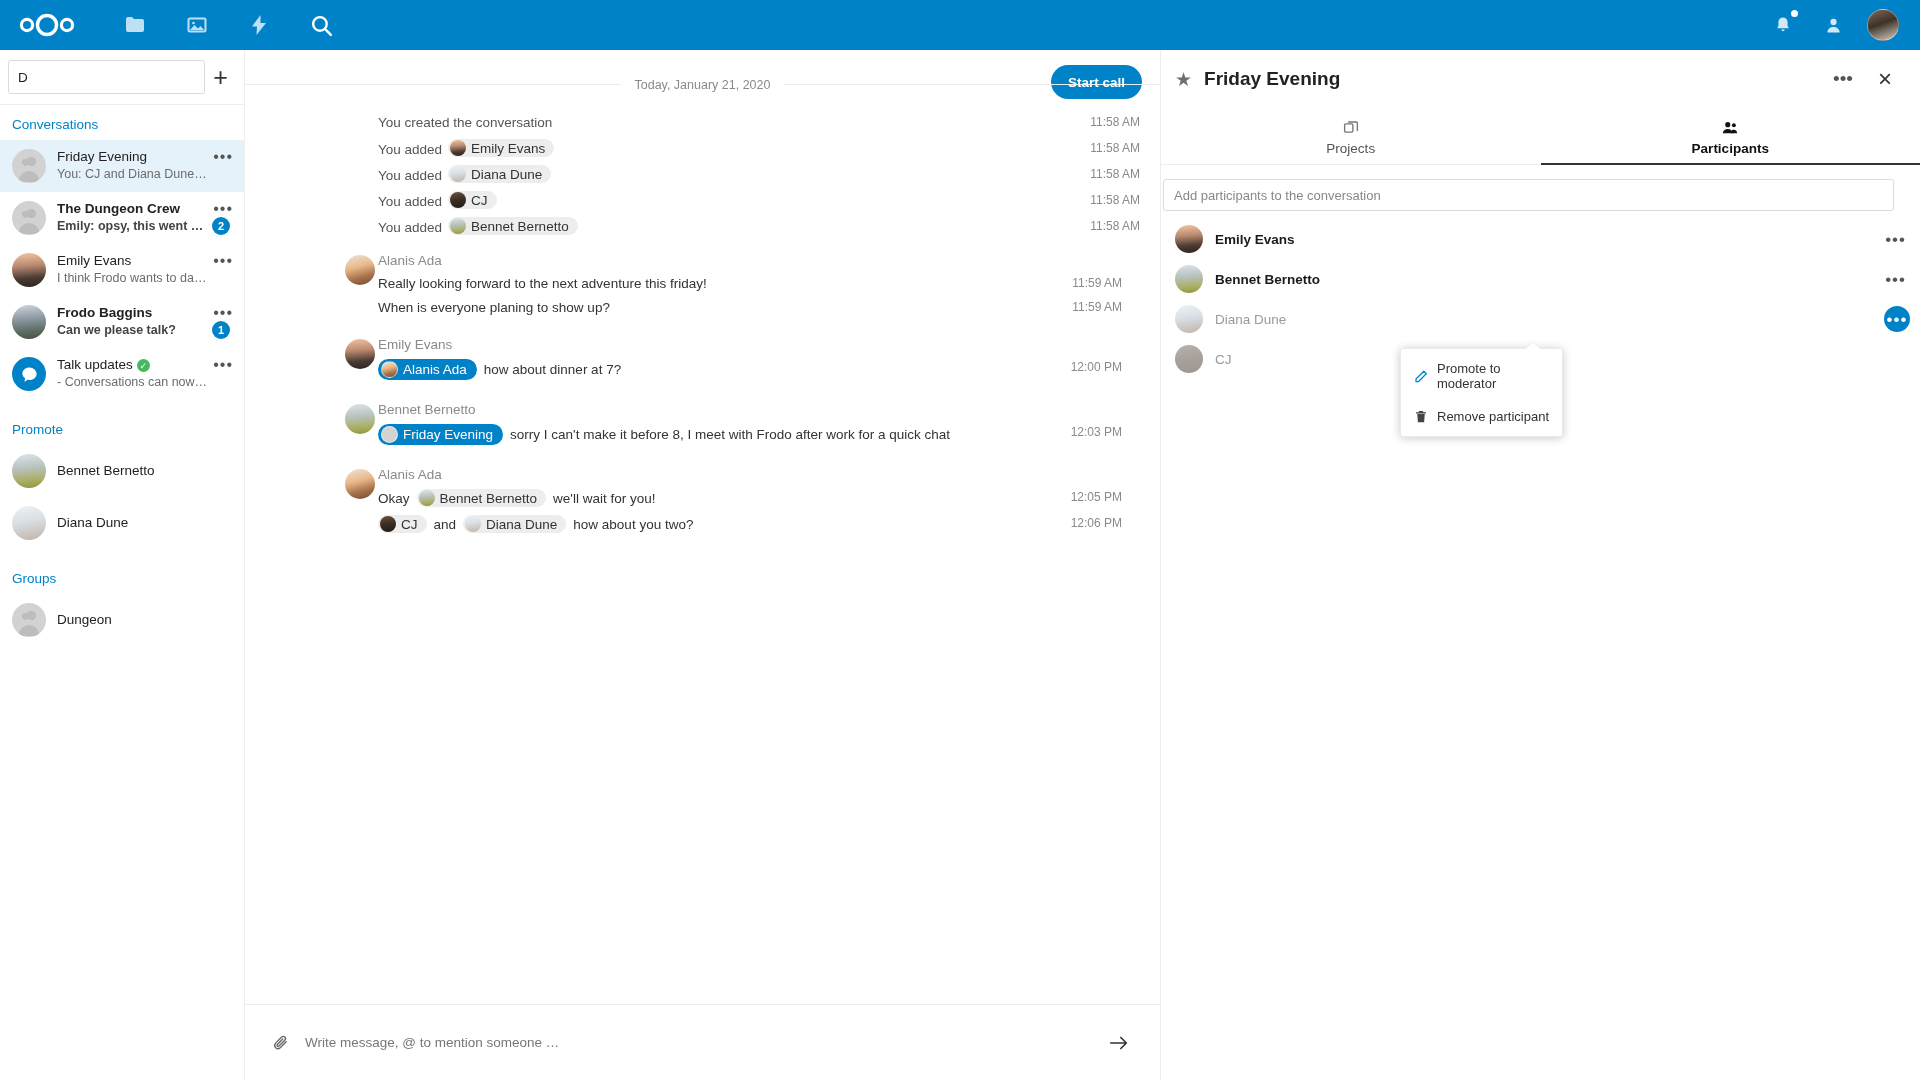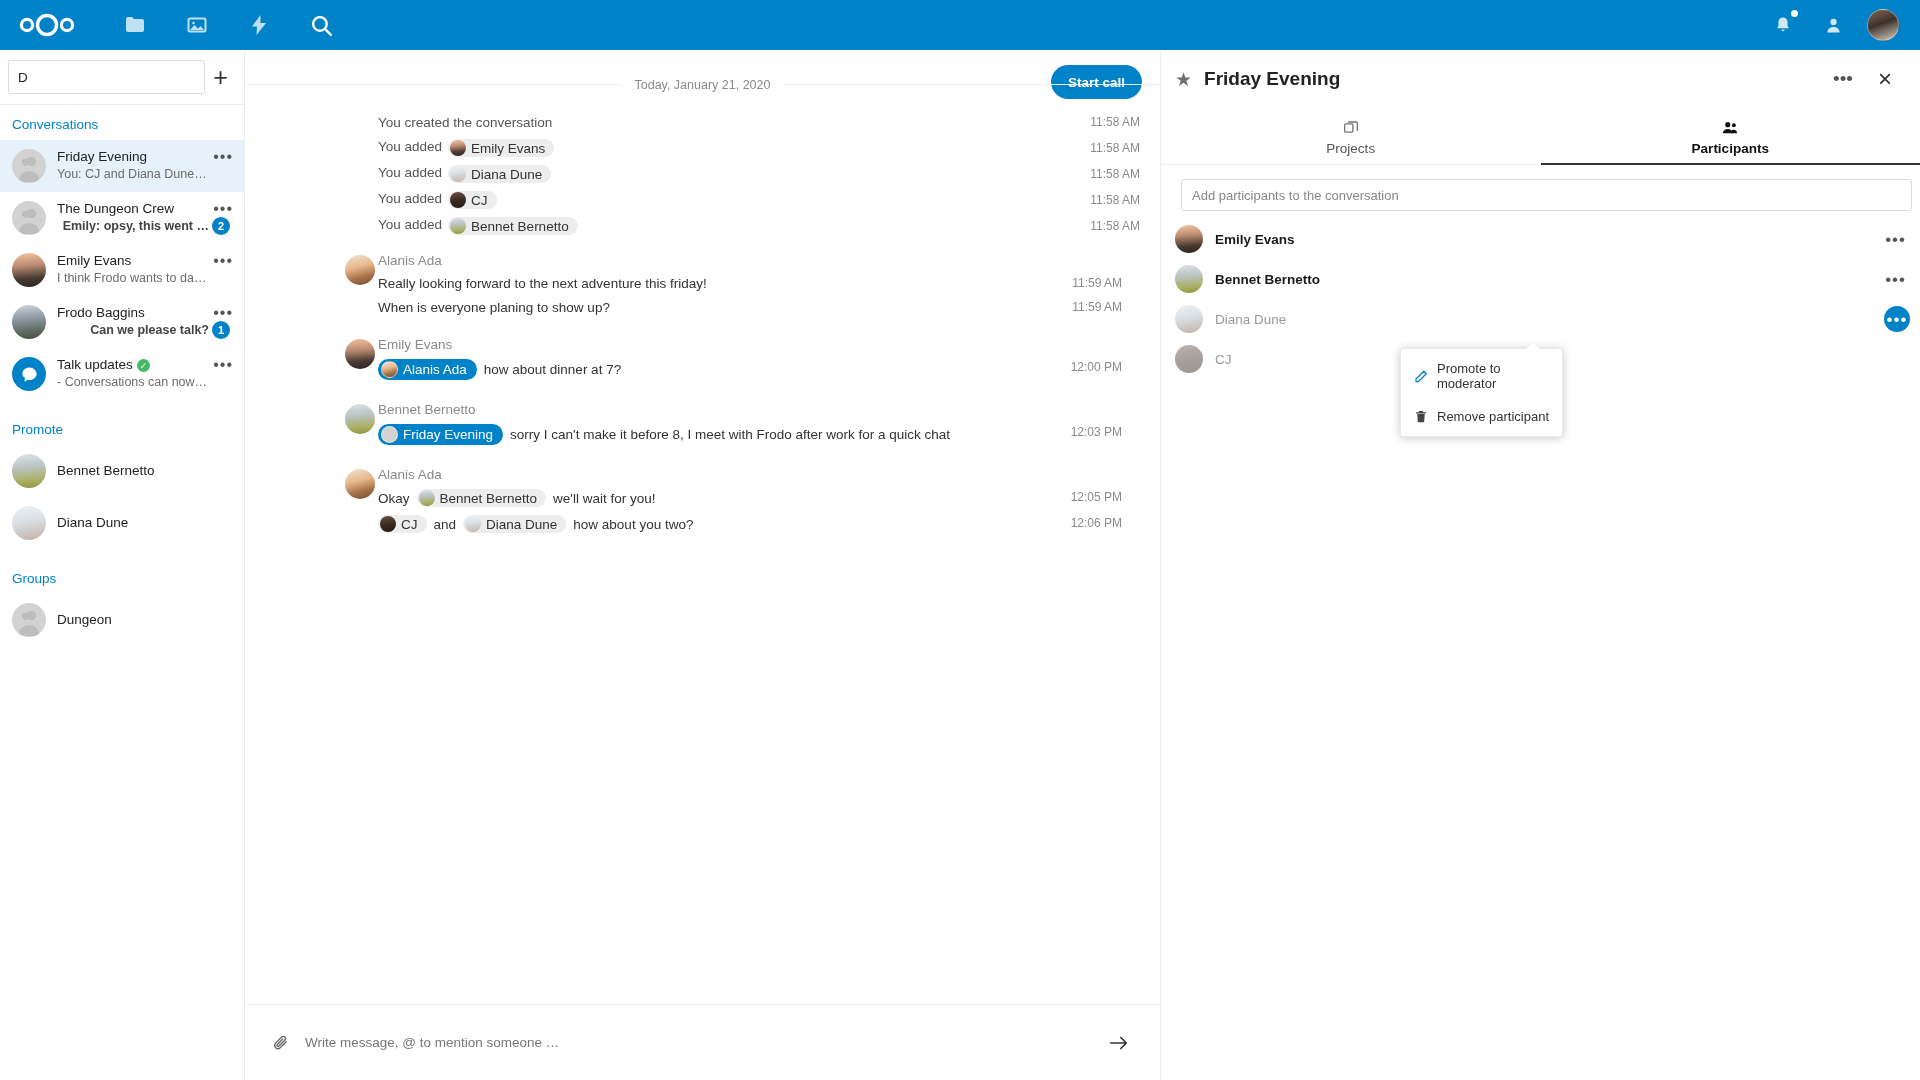--- a/index.html
+++ b/index.html
@@ -95,26 +95,26 @@
   .ph-cj    { background: linear-gradient(170deg,#6b5340 0%,#3b2c22 50%,#211913 100%); }
   .ph-gray  { background: #d2d2d2; }
   .talk-av {
     background: #0082c9; display:flex; align-items:center; justify-content:center;
   }
   .conv-text { flex: 1; min-width: 0; }
   .conv-name {
     font-size: 13.5px; color: #222; white-space: nowrap;
     overflow: hidden; text-overflow: ellipsis; line-height: 1.35;
   }
-  .conv-name.unread { font-weight: normal; }
+  .conv-name.unread { font-weight: bold; }
   .conv-last {
     font-size: 12.5px; color: #6c6c6c; white-space: nowrap;
     overflow: hidden; text-overflow: ellipsis; line-height: 1.4; max-width: 152px;
   }
-  .conv-last.unread { font-weight: bold; color: #444; text-align: right; }
+  .conv-last.unread { font-weight: bold; color: #444; }
   .conv-actions {
     position: absolute; right: 11px; top: 9px; color: #555;
     font-size: 16px; letter-spacing: 1px; line-height: 1; cursor: pointer;
   }
   .conv-badge {
     position: absolute; right: 14px; bottom: 9px; min-width: 18px; height: 18px;
     border-radius: 9px; background: #0082c9; color: #fff; font-size: 11px;
     display: flex; align-items: center; justify-content: center; padding: 0 5px;
     font-weight: bold;
   }
@@ -145,21 +145,21 @@
   }
   .date-sep span {
     position: relative; background: #fff; padding: 0 14px;
     font-size: 12.5px; color: #8a8a8a;
   }
   .msg-list { padding: 0 0 0 0; }
   .sysmsg {
     display: flex; align-items: center; padding: 4px 18px 4px 133px;
     position: relative; min-height: 26px;
   }
-  .sysmsg .txt { font-size: 13.5px; color: #555; display:flex; align-items:flex-start; gap:6px; }
+  .sysmsg .txt { font-size: 13.5px; color: #555; display:flex; align-items:flex-end; gap:6px; }
   .time {
     position: absolute; right: 20px; font-size: 12px; color: #8a8a8a;
   }
   .chip {
     display: inline-flex; align-items: center; gap: 5px;
     background: #ededed; border-radius: 11px; padding: 1px 9px 1px 2px;
     font-size: 13.5px; color: #333;
   }
   .chip .cav { width: 16px; height: 16px; border-radius: 50%; flex:0 0 16px; }
   .chip.blue { background: #0082c9; color: #fff; padding: 2px 10px 2px 3px; }
@@ -206,21 +206,21 @@
   .tab {
     flex: 1; text-align: center; padding: 11px 0 8px 0; cursor: pointer;
     font-size: 13.5px; color: #555; position: relative;
   }
   .tab .ti { display:block; height: 18px; margin-bottom: 4px; }
   .tab.active { color: #111; font-weight: bold; }
   .tab.active::after {
     content:""; position:absolute; bottom:-1px; left:0; right:0; height:2px; background:#333;
   }
   .add-part {
-    margin: 14px 14px 0 20px; height: 32px; border: 1px solid #dbdbdb;
+    margin: 14px 14px 0 2px; height: 32px; border: 1px solid #dbdbdb;
     border-radius: 3px; padding: 4px 10px; font-size: 13px; color: #4c1d95;
     width: calc(100% - 28px); font-family: "Liberation Sans", sans-serif;
   }
   .add-part::placeholder { color: #888; }
   .part-row {
     display: flex; align-items: center; height: 40px; padding: 0 14px;
     position: relative; cursor: pointer;
   }
   .part-av { width: 28px; height: 28px; border-radius: 50%; margin-right: 12px; flex:0 0 28px; }
   .part-name { font-size: 13.5px; color: #1a1a1a; font-weight: bold; }

